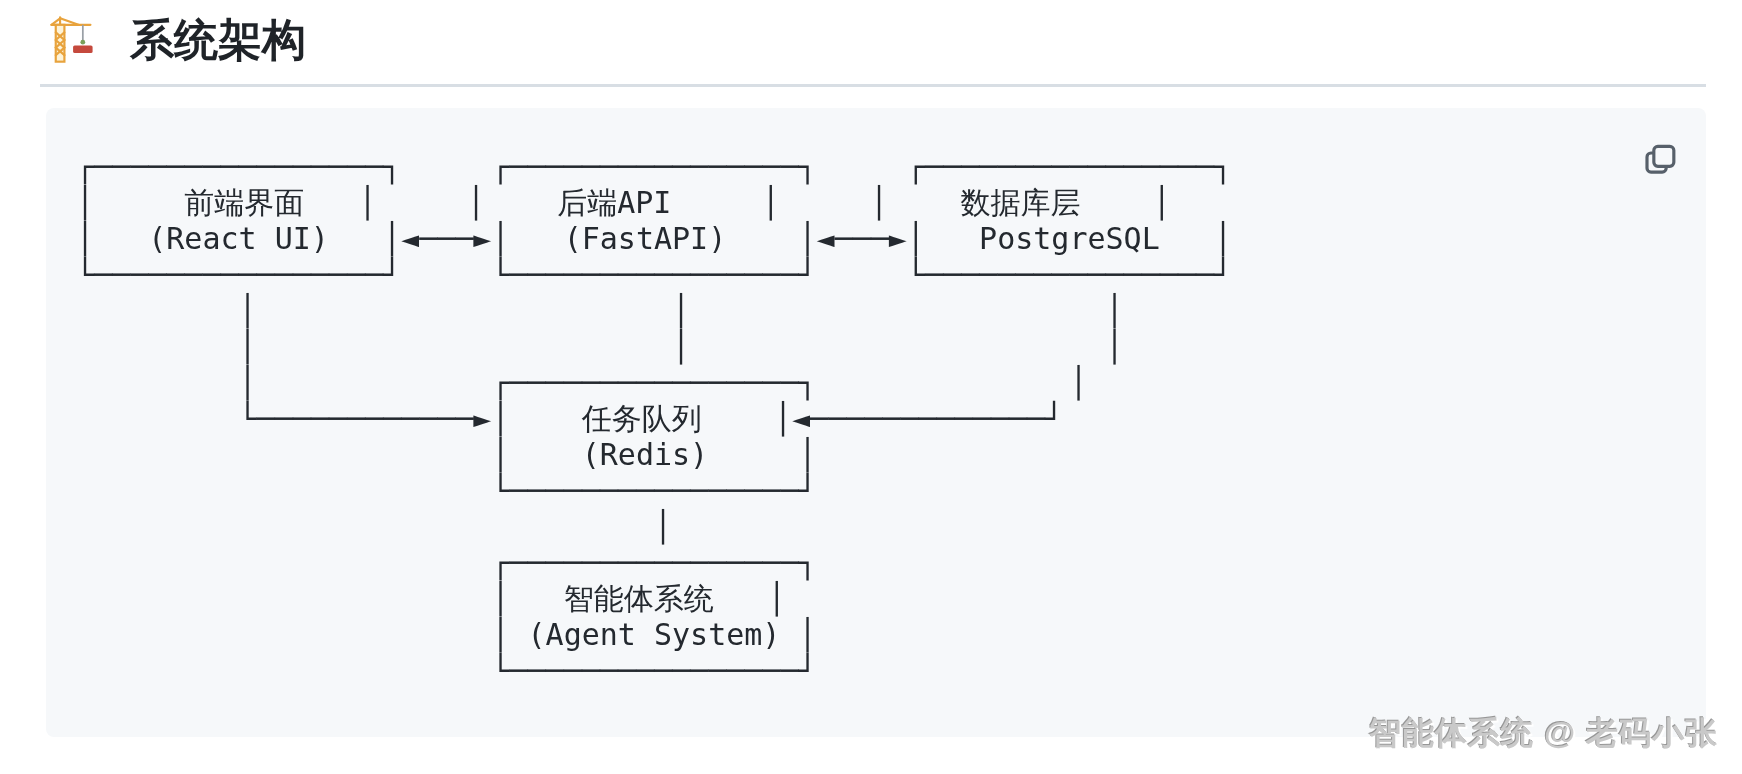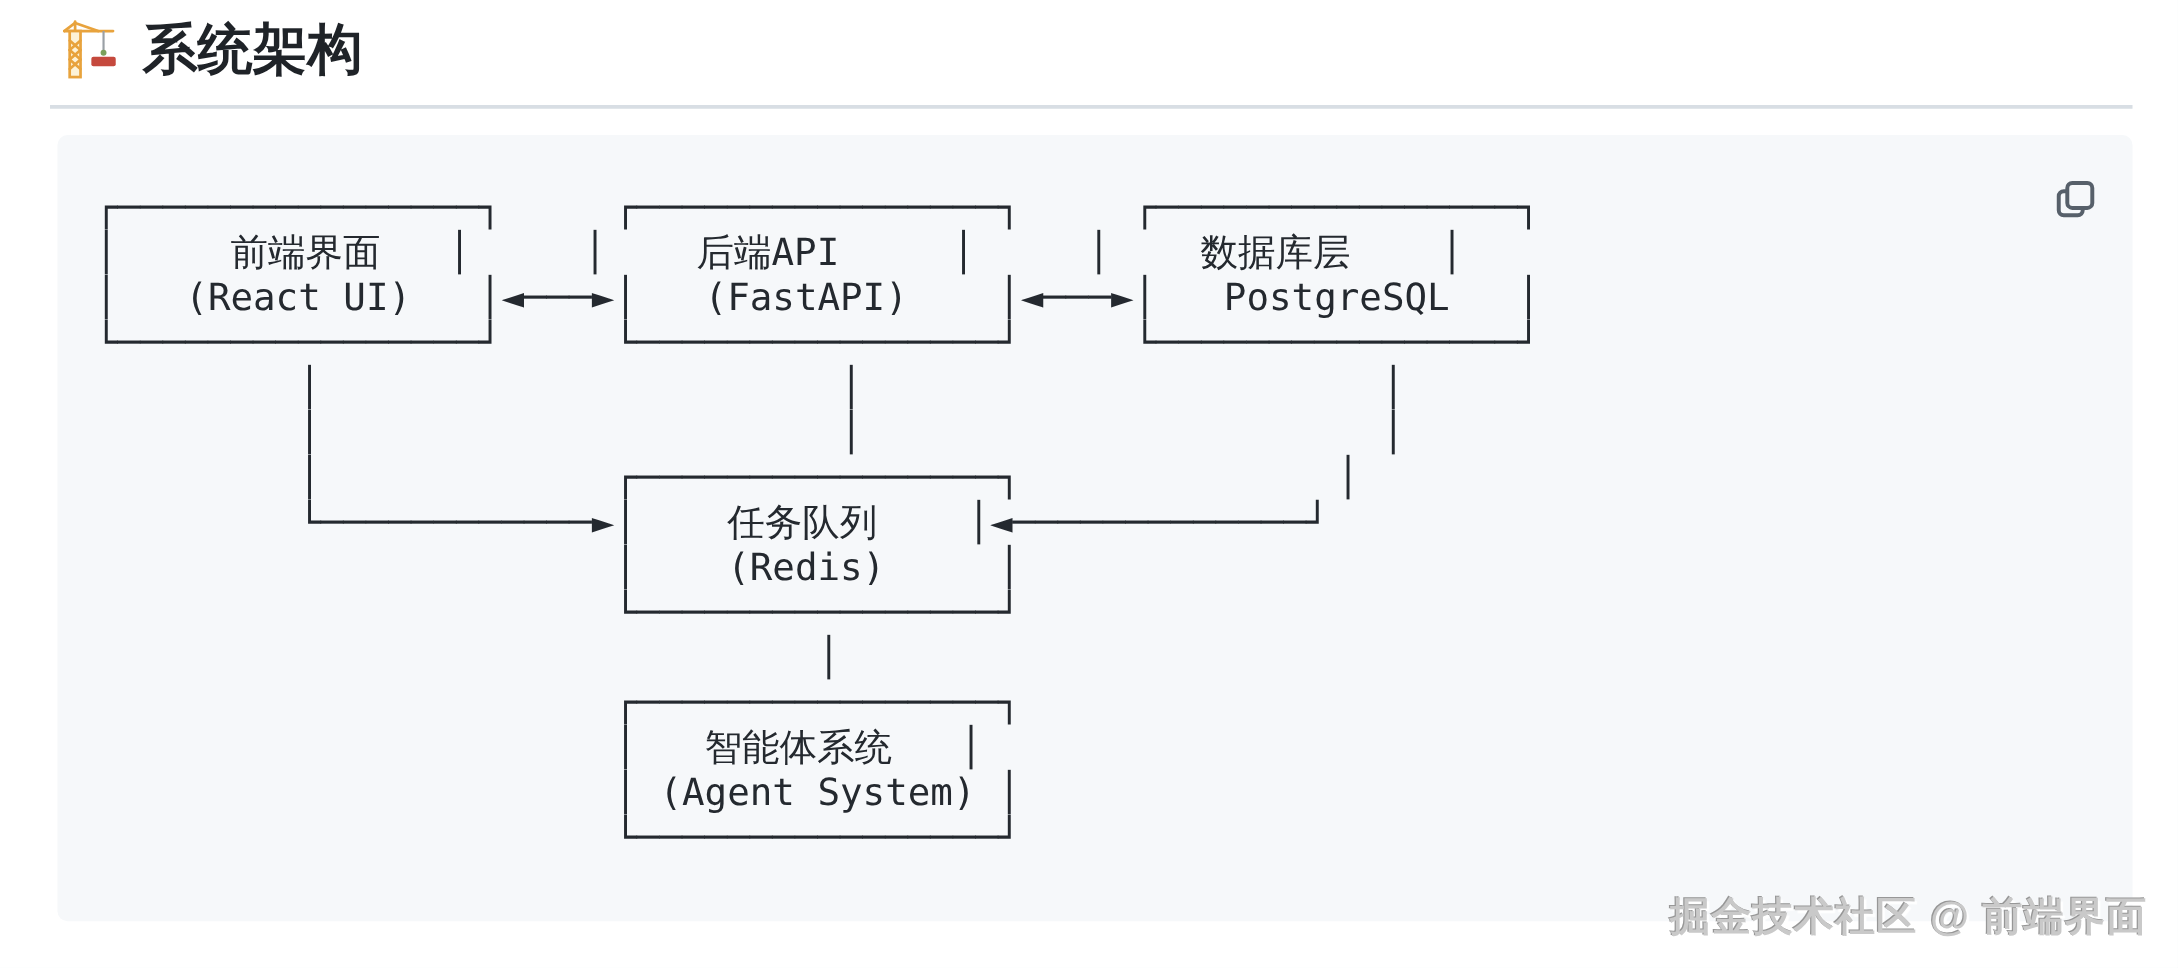--- a/index.html
+++ b/index.html
@@ -3,21 +3,21 @@
 <meta charset="utf-8">
 <style>
   html,body{margin:0;padding:0;background:#ffffff;}
   body{
     width:1742px;height:774px;position:relative;overflow:hidden;
     font-family:"Liberation Sans","DejaVu Sans",sans-serif;
     color:#1f2328;
   }
   .article{padding:0 36px 0 46px;}
   .page-title{
-    display:flex;align-items:center;gap:16px;
+    display:flex;align-items:center;gap:32px;
     margin:14px 0 0 0;
     font-size:44px;font-weight:900;line-height:52px;color:#1f2328;
   }
   .crane{width:52px;height:52px;flex:0 0 auto;}
   .rule{
     height:0;border:0;border-bottom:3px solid #d8dee4;
     margin:18px 0 0 -6px;width:1666px;
   }
   .code-block{
     position:relative;
@@ -99,13 +99,13 @@
     <button class="copy-button" aria-label="copy">
       <svg viewBox="0 0 24 24" aria-hidden="true">
         <rect x="4.2" y="7.8" width="11.5" height="11.5" rx="2.4" fill="none" stroke="#57606a" stroke-width="1.9"></rect>
         <rect x="8.3" y="3.8" width="12" height="12" rx="2.4" fill="#f6f8fa" stroke="#57606a" stroke-width="1.9"></rect>
       </svg>
     </button>
   </div>
 
 </div>
 
-<div class="watermark">掘金技术社区 @ 前端界面</div>
+<div class="watermark">智能体系统 @ 老码小张</div>
 
 </body></html>

